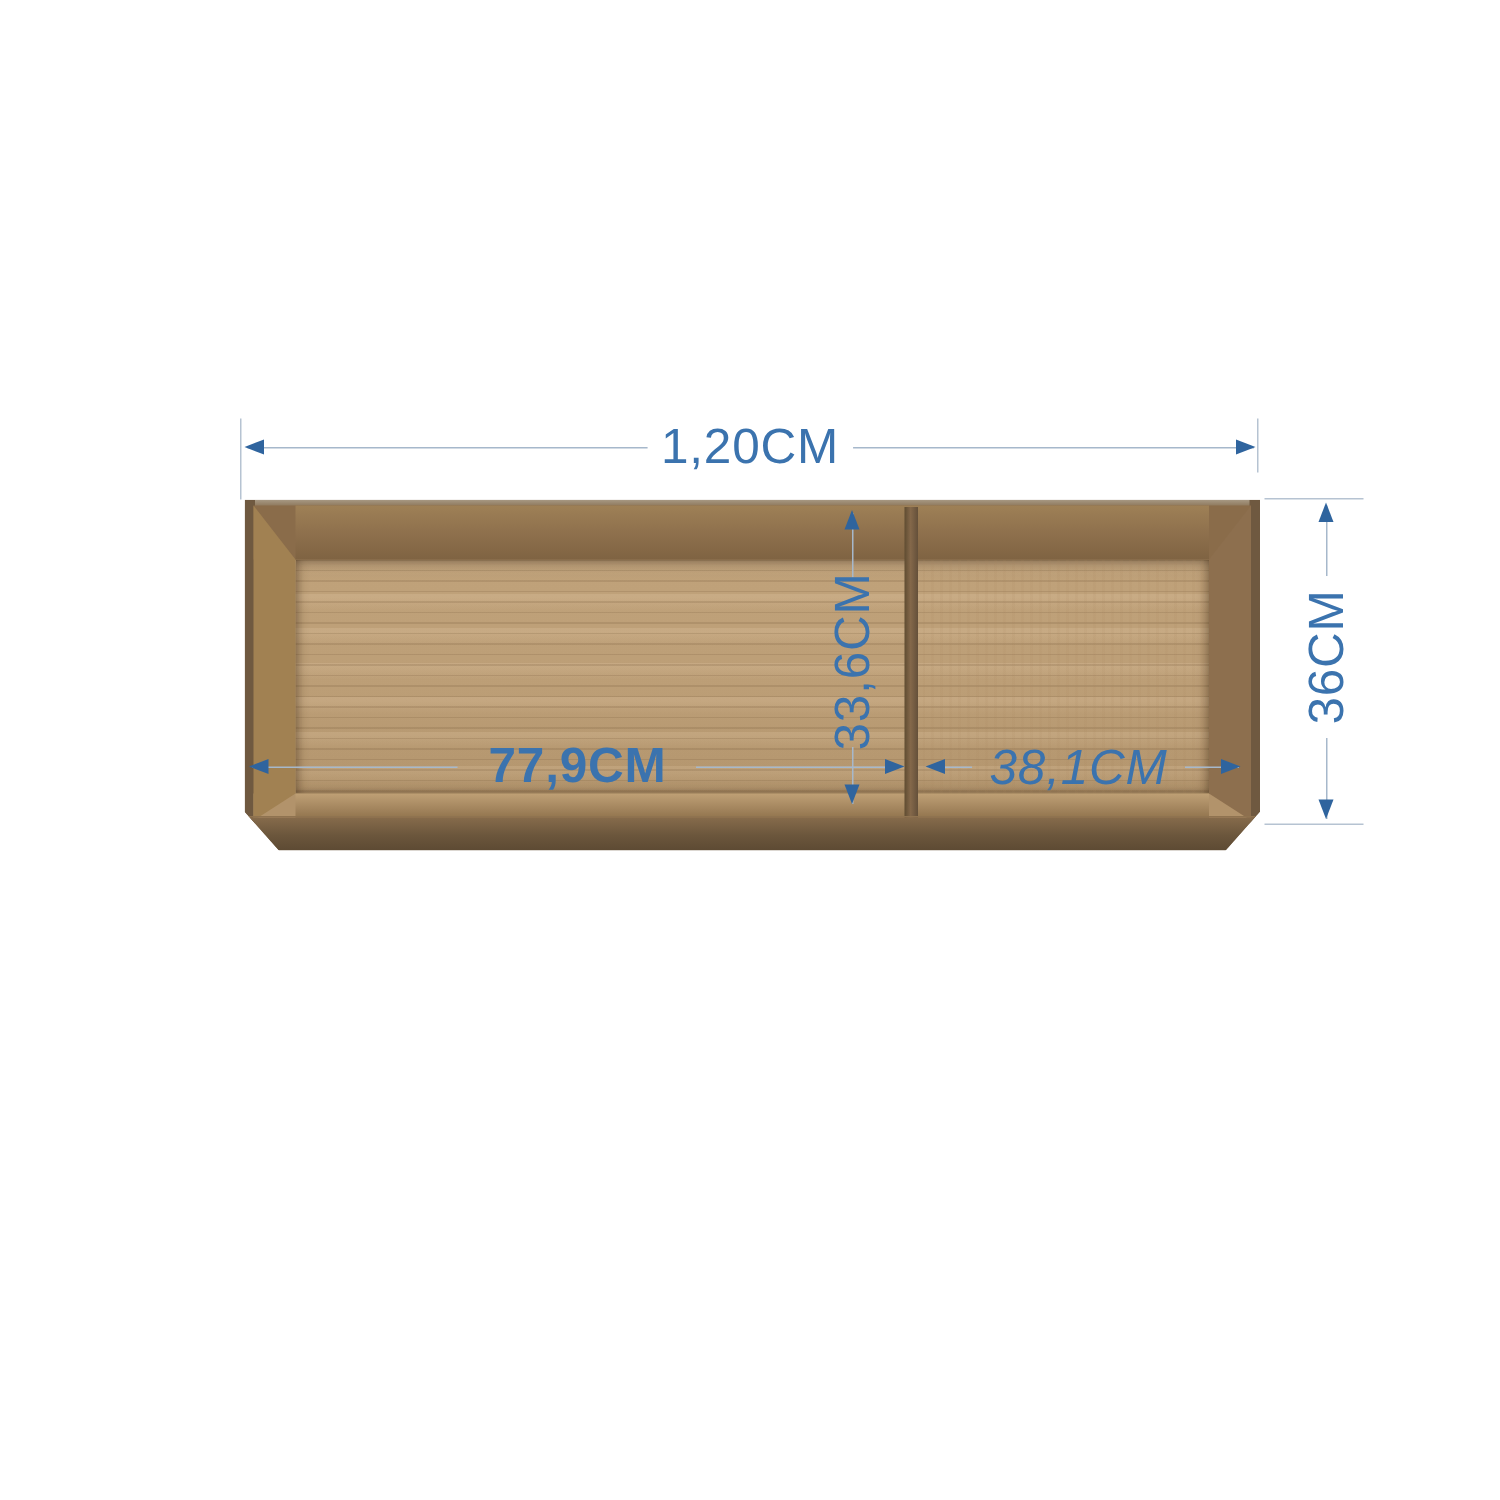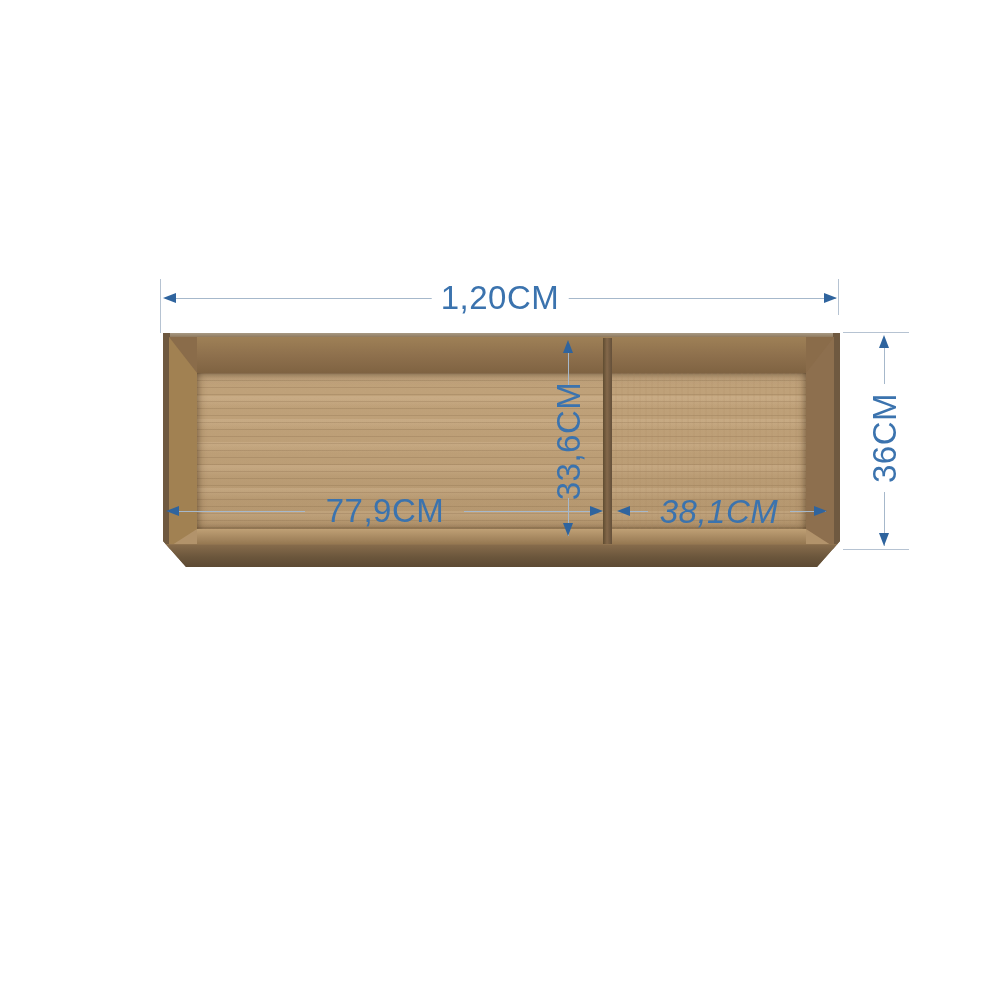--- a/index.html
+++ b/index.html
@@ -92,21 +92,21 @@
     <div class="arr arr-up" style="left:563px;top:340px;"></div>
     <div class="arr arr-down" style="left:563px;top:523px;"></div>
     <div class="dim-label rot" style="left:568px;top:441px;">33,6CM</div>
   </div>
 
   <div class="ann">
     <div class="hline" style="left:168px;top:511px;width:137px;"></div>
     <div class="hline" style="left:464px;top:511px;width:137px;"></div>
     <div class="arr arr-left" style="left:166px;top:506px;"></div>
     <div class="arr arr-right" style="left:590px;top:506px;"></div>
-    <div class="dim-label" style="left:385px;top:510px;">77,9CM</div>
+    <div class="dim-label" style="left:385px;top:510px;font-weight:bold;">77,9CM</div>
   </div>
 
   <div class="ann">
     <div class="hline" style="left:619px;top:511px;width:29px;"></div>
     <div class="hline" style="left:790px;top:511px;width:36px;"></div>
     <div class="arr arr-left" style="left:617px;top:506px;"></div>
     <div class="arr arr-right" style="left:814px;top:506px;"></div>
     <div class="dim-label" style="left:719px;top:511px;font-style:italic;">38,1CM</div>
   </div>
 

